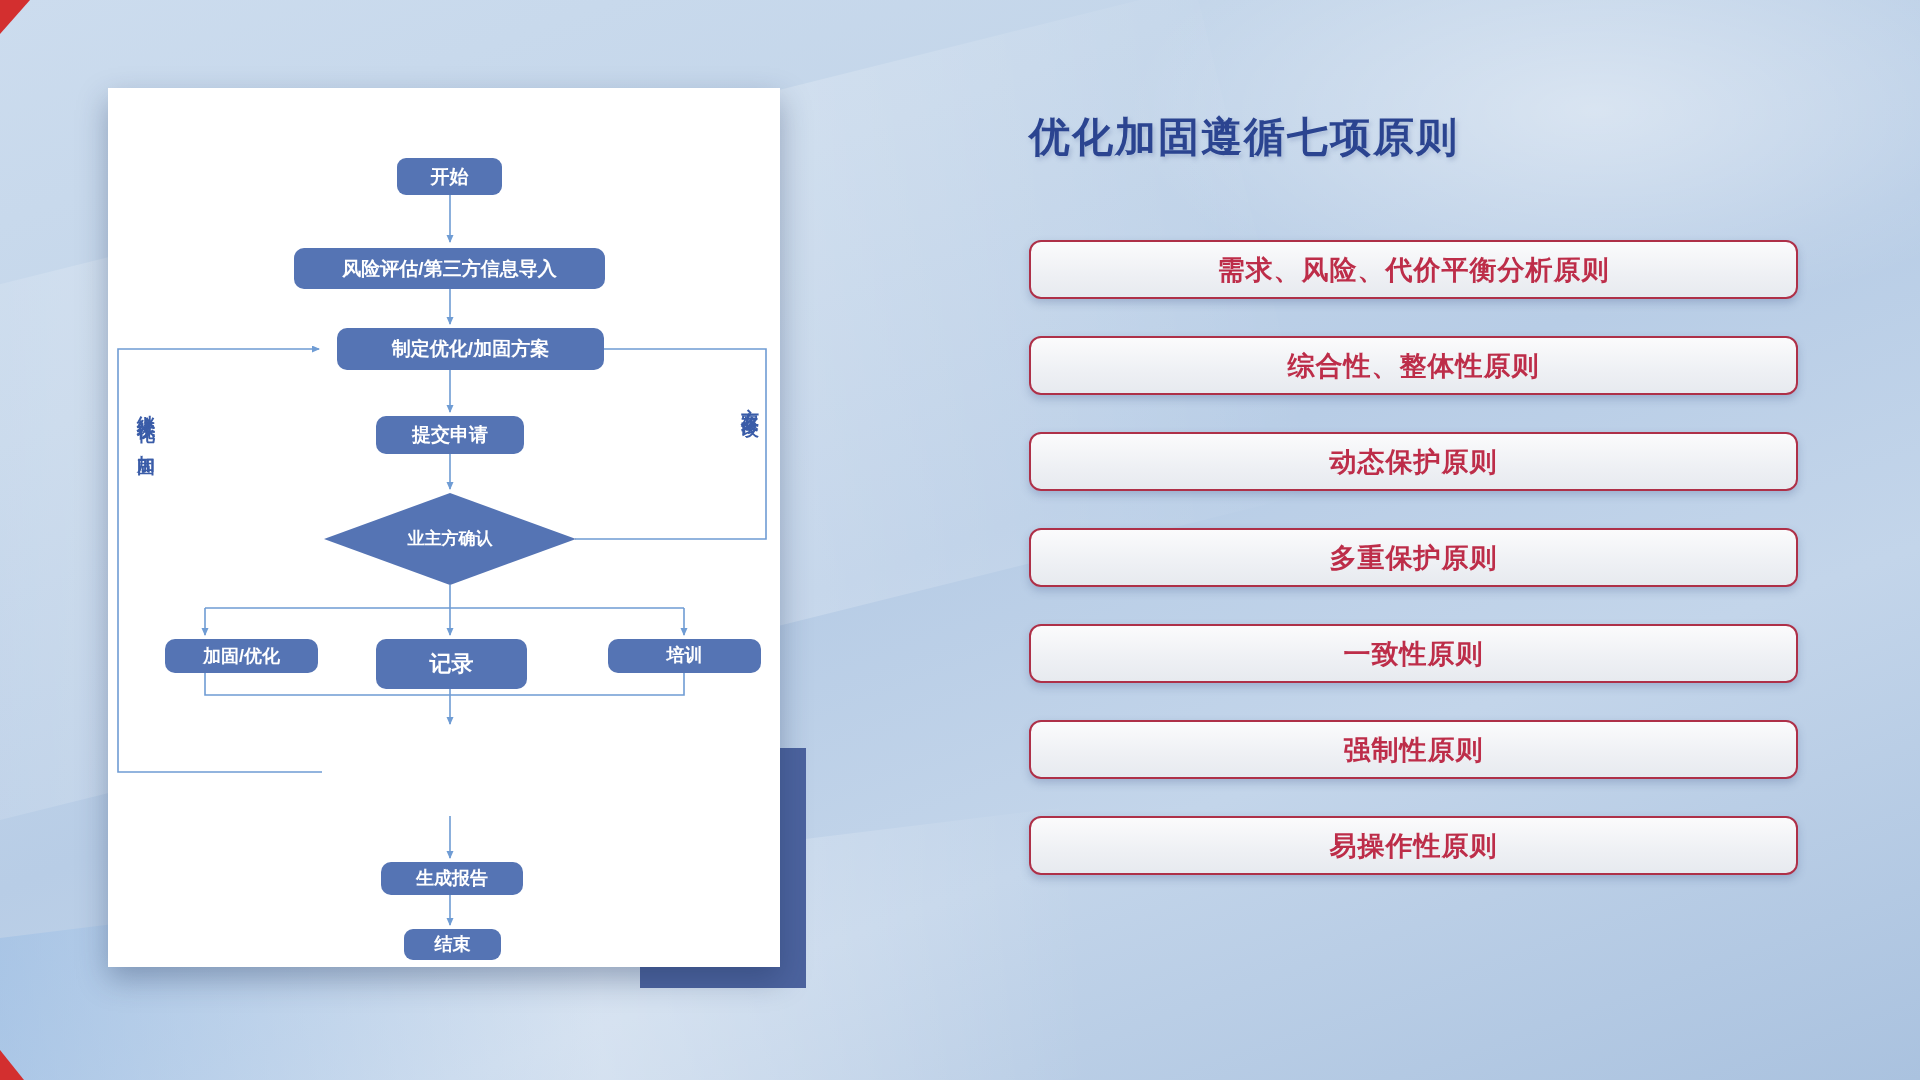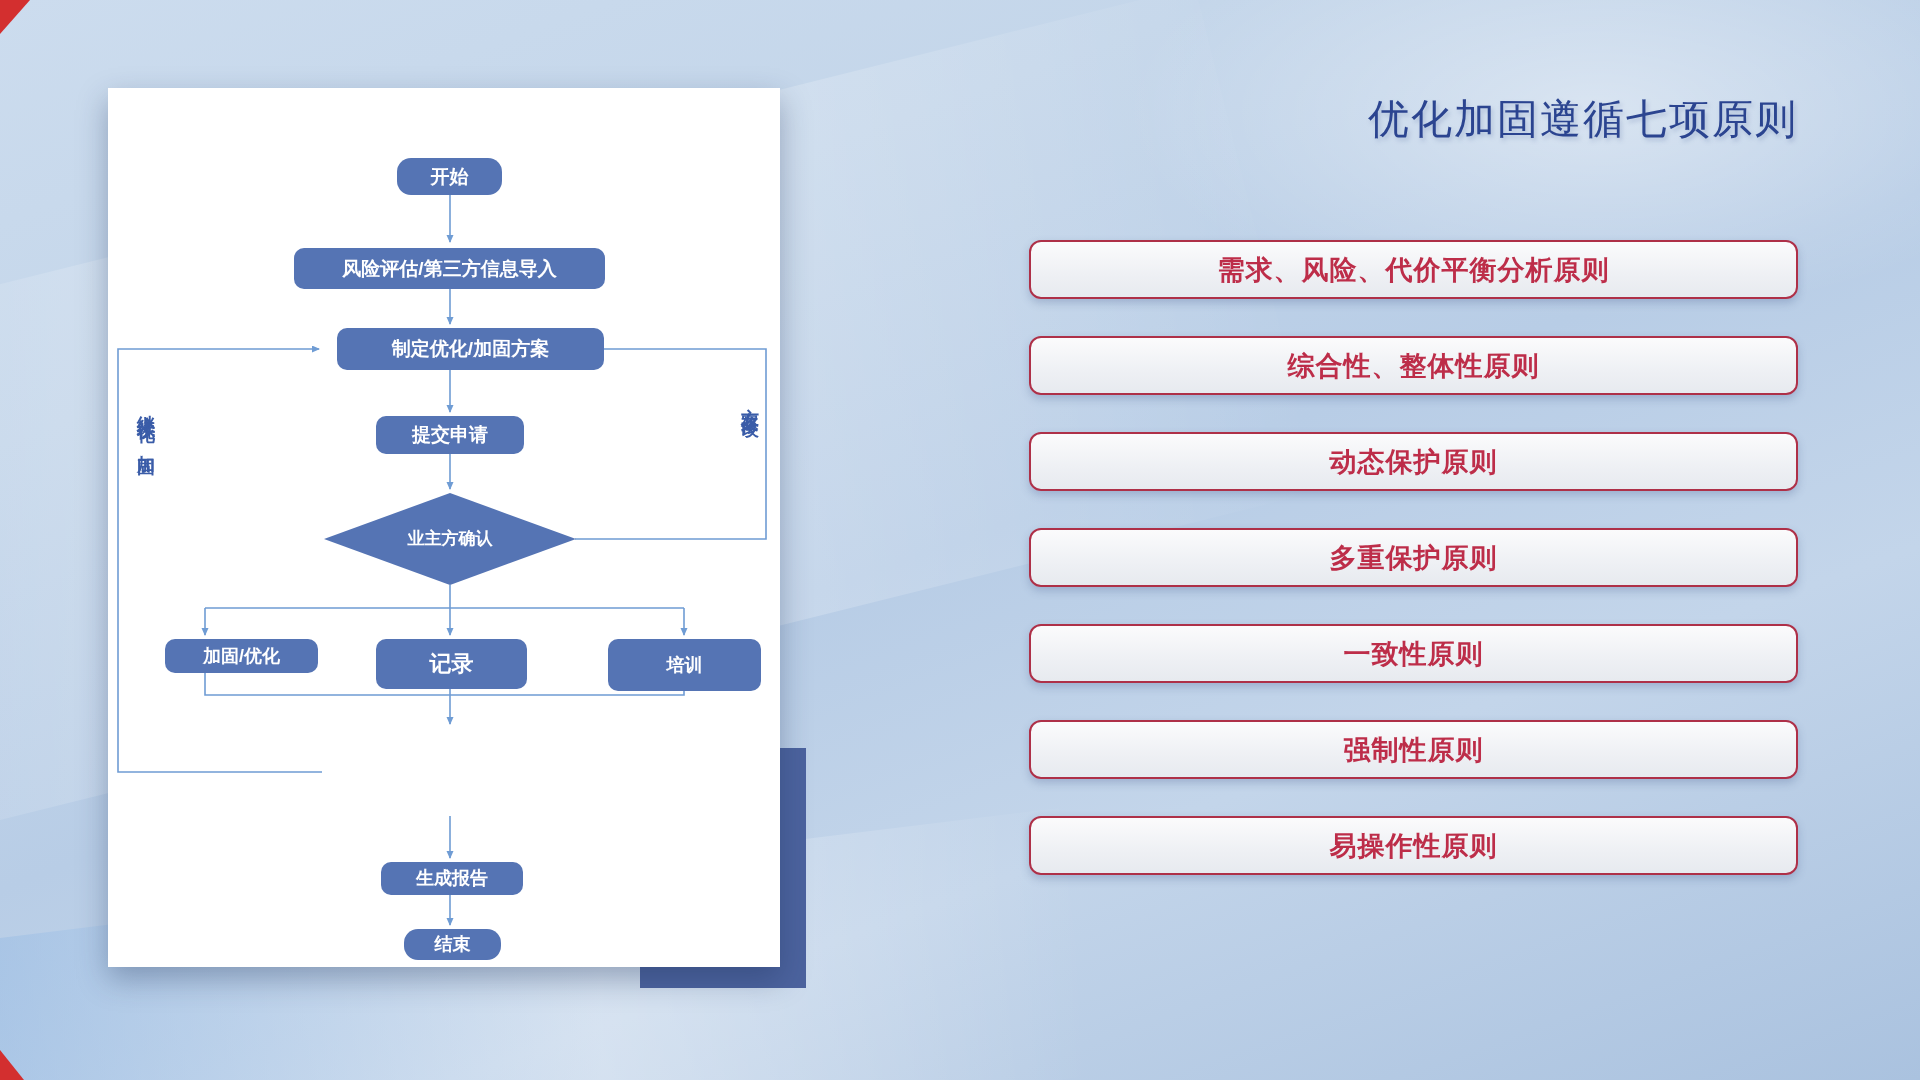--- a/index.html
+++ b/index.html
@@ -26,42 +26,42 @@
   .offset-block { position:absolute; left:640px; top:748px; width:166px; height:240px; background:#4c639e; }
 
   .card { position:absolute; left:108px; top:88px; width:672px; height:879px;
     background:#ffffff; box-shadow:0 12px 28px rgba(30,50,90,0.35); }
 
   .connectors { position:absolute; left:0; top:0; }
 
   .node { position:absolute; display:flex; align-items:center; justify-content:center;
     background:#5574b4; color:#ffffff; font-weight:bold; text-align:center; line-height:1.15; }
   .rect   { border-radius:10px; font-size:19px; }
-  .pill   { border-radius:14px; font-size:19px;text-align:center; }
+  .pill   { border-radius:9px; font-size:19px;text-align:center; }
   .diamond{ clip-path:polygon(50% 0,100% 50%,50% 100%,0 50%); font-size:17px; }
 
   .n-start   { left:289px; top:70px;  width:105px; height:37px; }
   .n-risk    { left:186px; top:160px; width:311px; height:41px; }
   .n-plan    { left:229px; top:240px; width:267px; height:42px;text-align:right; }
   .n-submit  { left:268px; top:328px; width:148px; height:38px; }
   .n-owner   { left:216px; top:405px; width:252px; height:92px; }
   .n-reinforce{ left:21px;  top:551px; width:153px; height:34px; font-size:18px;margin-left:36px; }
   .n-record  { left:268px; top:551px; width:151px; height:50px; font-size:22px; }
-  .n-training{ left:500px; top:551px; width:153px; height:52px; font-size:18px; }
+  .n-training{ left:500px; top:551px; width:153px; height:34px; font-size:18px;font-family:Liberation Mono, monospace; }
   .n-check   { left:214px; top:640px; width:256px; height:88px; }
   .n-report  { left:273px; top:774px; width:142px; height:33px; font-size:18px; }
   .n-end     { left:296px; top:841px; width:97px;  height:31px; font-size:18px; }
 
   .vlabel { position:absolute; writing-mode:vertical-rl; text-orientation:upright;
     color:#3a5ca8; font-weight:bold; font-size:18px; letter-spacing:4px; }
   .vlabel-left  { left:26px;  top:312px; height:230px; }
   .vlabel-right { left:630px; top:306px; height:160px; }
 
-  .title { position:absolute; left:1029px; top:92px; width:769px; text-align:right;
-    font-size:41px; font-weight:normal; color:#2b4490; letter-spacing:2px;
+  .title { position:absolute; left:1029px; top:110px; width:769px; text-align:left;
+    font-size:41px; font-weight:bold; color:#2b4490; letter-spacing:2px;
     text-shadow:2px 3px 4px rgba(110,130,175,0.35); }
 
   .principles { position:absolute; left:1029px; top:240px; width:769px;
     display:flex; flex-direction:column; gap:37px; }
   .principle { height:59px; border-radius:12px; border:2px solid #ae3048;
     background:linear-gradient(180deg,#fbfbfc 0%,#eef0f4 60%,#e7eaef 100%);
     display:flex; align-items:center; justify-content:center;
     font-size:27px; font-weight:bold; color:#bd2d49; letter-spacing:1px;
     box-shadow:0 4px 9px rgba(70,90,140,0.28); }
 </style>

